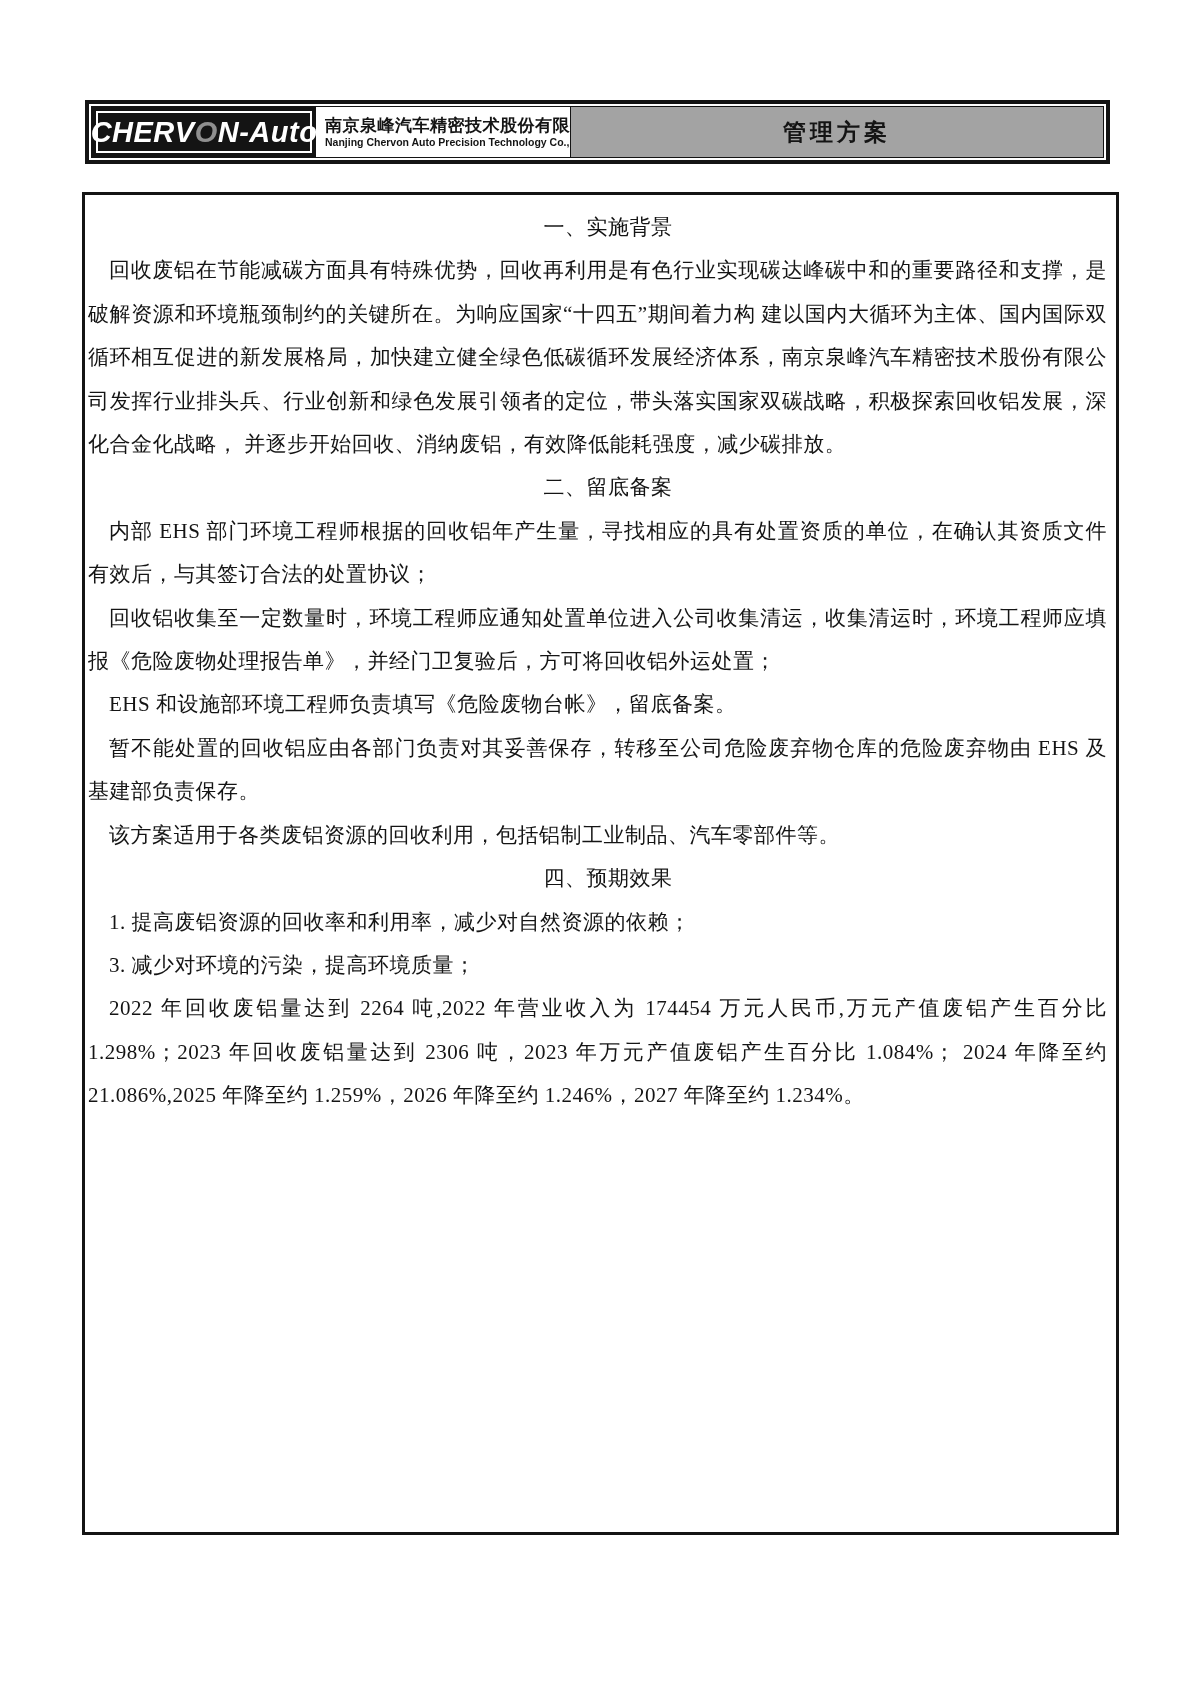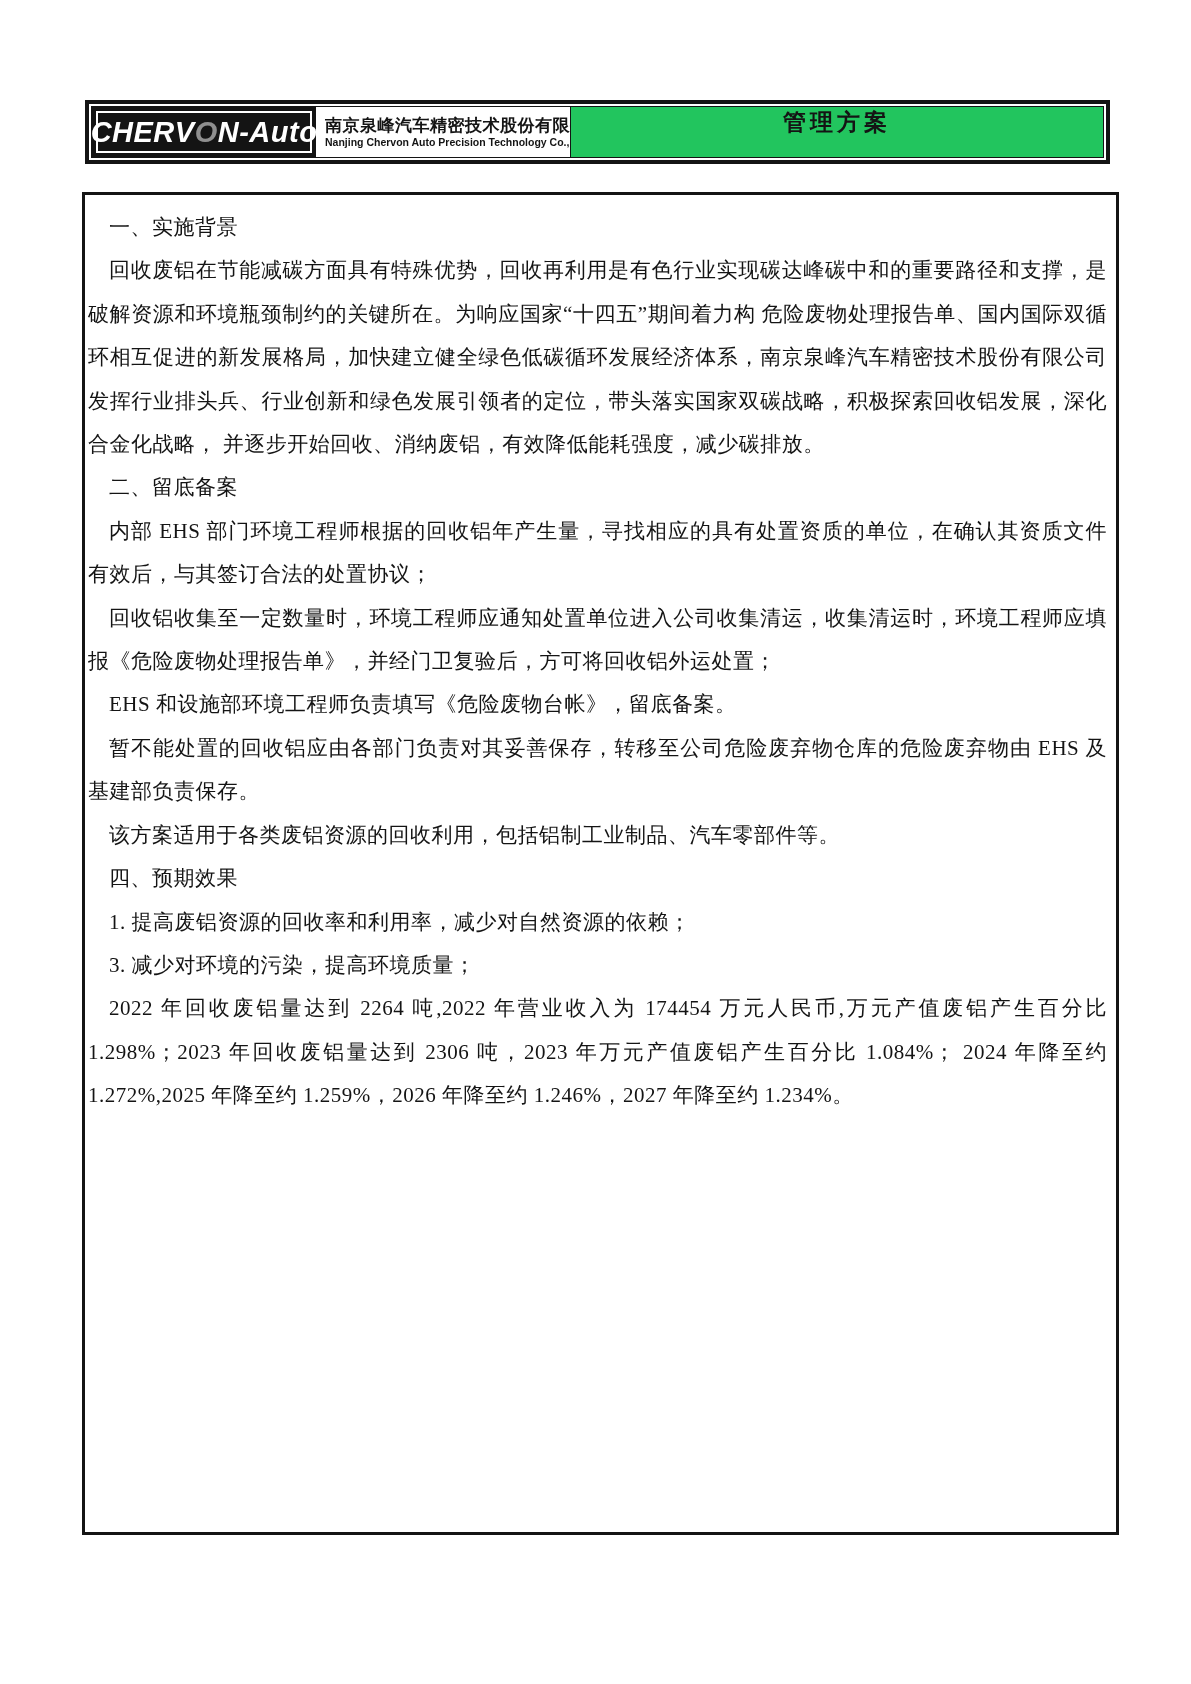--- a/index.html
+++ b/index.html
@@ -79,22 +79,23 @@
   .company-en {
     font-family: "Liberation Sans", sans-serif;
     font-weight: 700;
     font-size: 10.5px;
     line-height: 13px;
     white-space: nowrap;
   }
   .title-cell {
     flex: 1;
     display: flex;
+    align-items: center;
     justify-content: center;
-    background: #22c55e;
+    background: #a3a3a3;
   }
   .doc-title {
     font-family: "Liberation Serif", serif;
     font-weight: 700;
     font-size: 23px;
     letter-spacing: 4px;
   }
 
   
   .content-box {
@@ -110,21 +111,21 @@
   }
   .section-heading,
   .paragraph {
     font-size: 21px;
     line-height: 43.4px;
     text-align: justify;
     text-indent: 1em;
     color: #141414;
     letter-spacing: 0.5px;
   }
-  .section-heading { text-align: left; }
+  .section-heading { text-align: center; }
 </style>
 </head>
 <body>
 
 <div class="page">
 
   <div class="header-frame">
     <div class="header-inner">
 
       <div class="logo-box">
@@ -139,26 +140,26 @@
       <div class="title-cell">
         <div class="doc-title">管理方案</div>
       </div>
 
     </div>
   </div>
 
   <div class="content-box" id="content-box">
 
   <div class="section-heading">一、实施背景</div>
-      <div class="paragraph">回收废铝在节能减碳方面具有特殊优势，回收再利用是有色行业实现碳达峰碳中和的重要路径和支撑，是破解资源和环境瓶颈制约的关键所在。为响应国家“十四五”期间着力构 危险废物处理报告单、国内国际双循环相互促进的新发展格局，加快建立健全绿色低碳循环发展经济体系，南京泉峰汽车精密技术股份有限公司发挥行业排头兵、行业创新和绿色发展引领者的定位，带头落实国家双碳战略，积极探索回收铝发展，深化合金化战略， 并逐步开始回收、消纳废铝，有效降低能耗强度，减少碳排放。</div>
+      <div class="paragraph">回收废铝在节能减碳方面具有特殊优势，回收再利用是有色行业实现碳达峰碳中和的重要路径和支撑，是破解资源和环境瓶颈制约的关键所在。为响应国家“十四五”期间着力构 建以国内大循环为主体、国内国际双循环相互促进的新发展格局，加快建立健全绿色低碳循环发展经济体系，南京泉峰汽车精密技术股份有限公司发挥行业排头兵、行业创新和绿色发展引领者的定位，带头落实国家双碳战略，积极探索回收铝发展，深化合金化战略， 并逐步开始回收、消纳废铝，有效降低能耗强度，减少碳排放。</div>
       <div class="section-heading">二、留底备案</div>
       <div class="paragraph">内部 EHS 部门环境工程师根据的回收铝年产生量，寻找相应的具有处置资质的单位，在确认其资质文件有效后，与其签订合法的处置协议；</div>
       <div class="paragraph">回收铝收集至一定数量时，环境工程师应通知处置单位进入公司收集清运，收集清运时，环境工程师应填报《危险废物处理报告单》，并经门卫复验后，方可将回收铝外运处置；</div>
       <div class="paragraph">EHS 和设施部环境工程师负责填写《危险废物台帐》，留底备案。</div>
       <div class="paragraph">暂不能处置的回收铝应由各部门负责对其妥善保存，转移至公司危险废弃物仓库的危险废弃物由 EHS 及基建部负责保存。</div>
       <div class="paragraph">该方案适用于各类废铝资源的回收利用，包括铝制工业制品、汽车零部件等。</div>
       <div class="section-heading">四、预期效果</div>
       <div class="paragraph">1. 提高废铝资源的回收率和利用率，减少对自然资源的依赖；</div>
       <div class="paragraph">3. 减少对环境的污染，提高环境质量；</div>
-      <div class="paragraph">2022 年回收废铝量达到 2264 吨,2022 年营业收入为 174454 万元人民币,万元产值废铝产生百分比 1.298%；2023 年回收废铝量达到 2306 吨，2023 年万元产值废铝产生百分比 1.084%； 2024 年降至约 1.272%,2025 年降至约 1.259%，2026 年降至约 1.246%，2027 年降至约 1.234%。</div>
+      <div class="paragraph">2022 年回收废铝量达到 2264 吨,2022 年营业收入为 174454 万元人民币,万元产值废铝产生百分比 1.298%；2023 年回收废铝量达到 2306 吨，2023 年万元产值废铝产生百分比 1.084%； 2024 年降至约 21.086%,2025 年降至约 1.259%，2026 年降至约 1.246%，2027 年降至约 1.234%。</div>
     </div>
 
 </div>
 
 </body></html>

